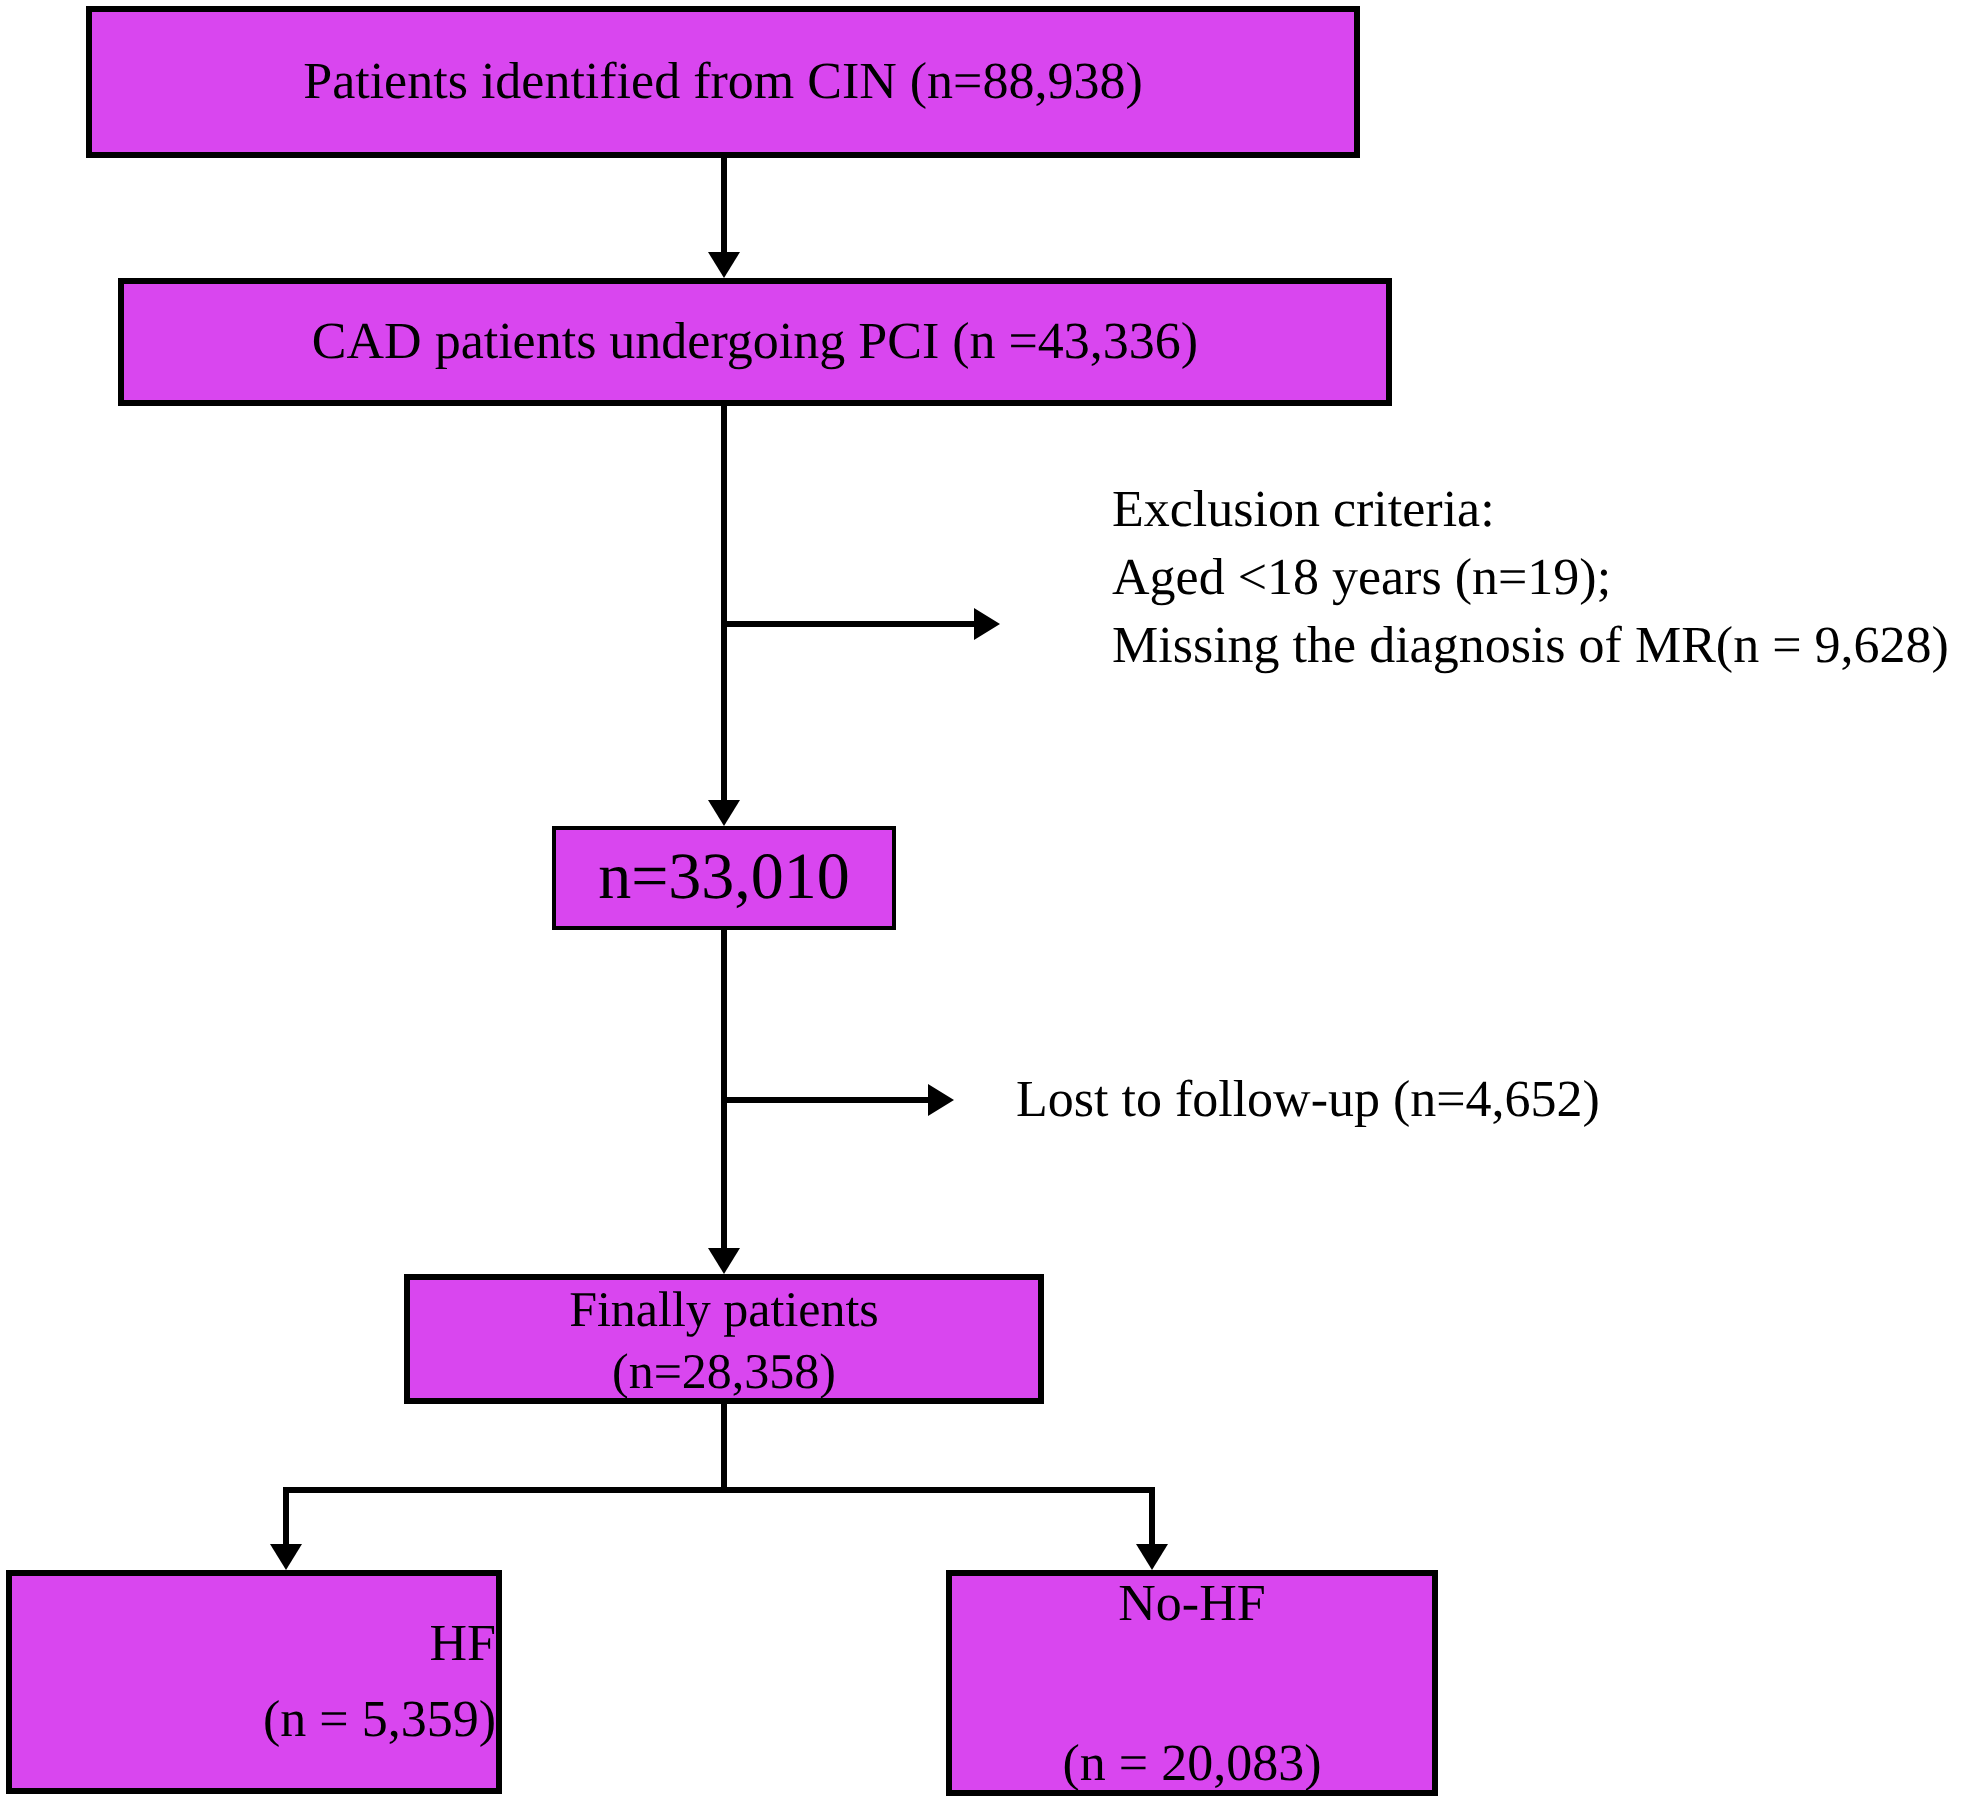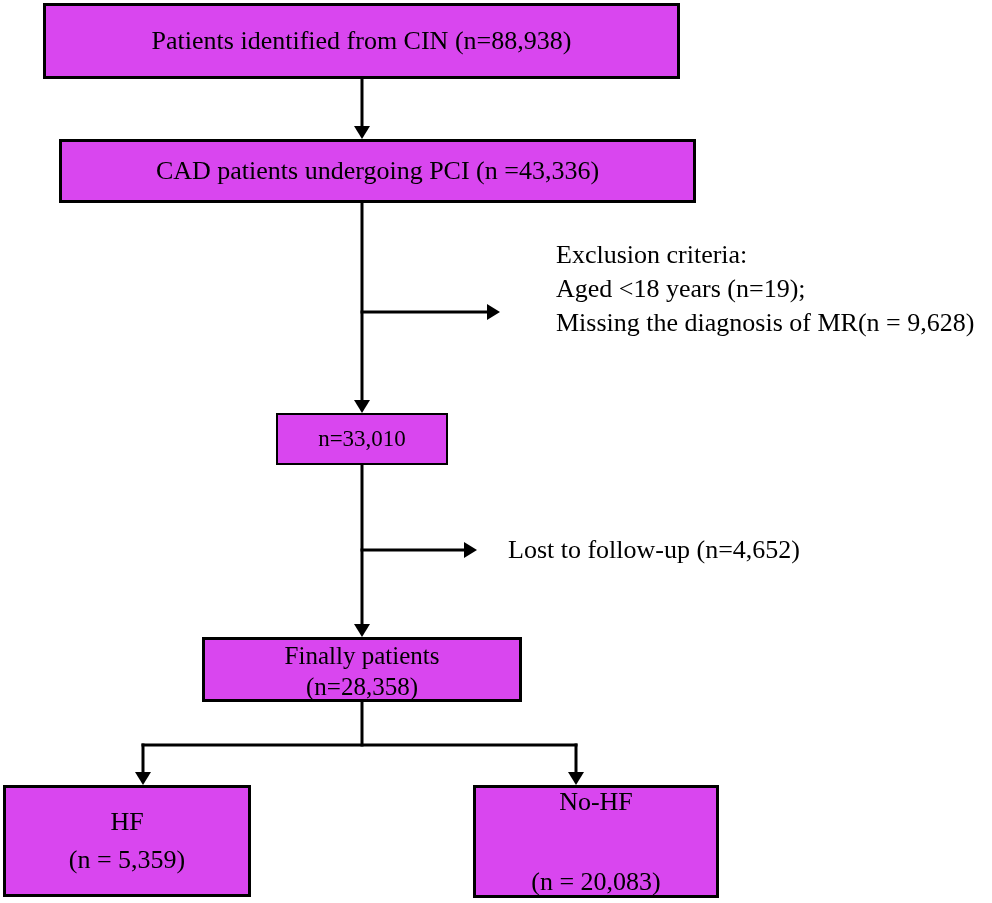--- a/index.html
+++ b/index.html
@@ -29,23 +29,23 @@
     display: flex;
     flex-direction: column;
     align-items: center;
     justify-content: center;
     text-align: center;
     font-size: 26px;
     line-height: 34px;
   }
   .node-identified   { left: 43px;  top: 3px;   width: 637px; height: 76px;  }
   .node-cad          { left: 43px;  top: 139px; width: 637px; height: 64px; margin-left: 16px;  }
-  .node-n33010       { left: 276px; top: 413px; width: 172px; height: 52px; border-width: 2px; font-size: 23px; }
+  .node-n33010       { left: 276px; top: 413px; width: 172px; height: 52px; border-width: 2px; font-size: 33px; }
   .node-final        { left: 202px; top: 637px; width: 320px; height: 65px; font-size: 25px; line-height: 31px; justify-content: space-between; }
-  .node-hf           { left: 3px;   top: 785px; width: 248px; height: 112px; line-height: 38px; }
+  .node-hf           { left: 3px;   top: 785px; width: 248px; height: 112px; line-height: 38px; align-items: flex-end; }
   .node-nohf         { left: 473px; top: 785px; width: 246px; height: 113px; line-height: 38px; gap: 42px; }
   .annotation {
     position: absolute;
     font-size: 26px;
     line-height: 34px;
     white-space: nowrap;
   }
   .annotation-exclusion { left: 520px; top: 238px; margin-left: 36px; }
   .annotation-lost      { left: 508px; top: 533px; }
 </style>

